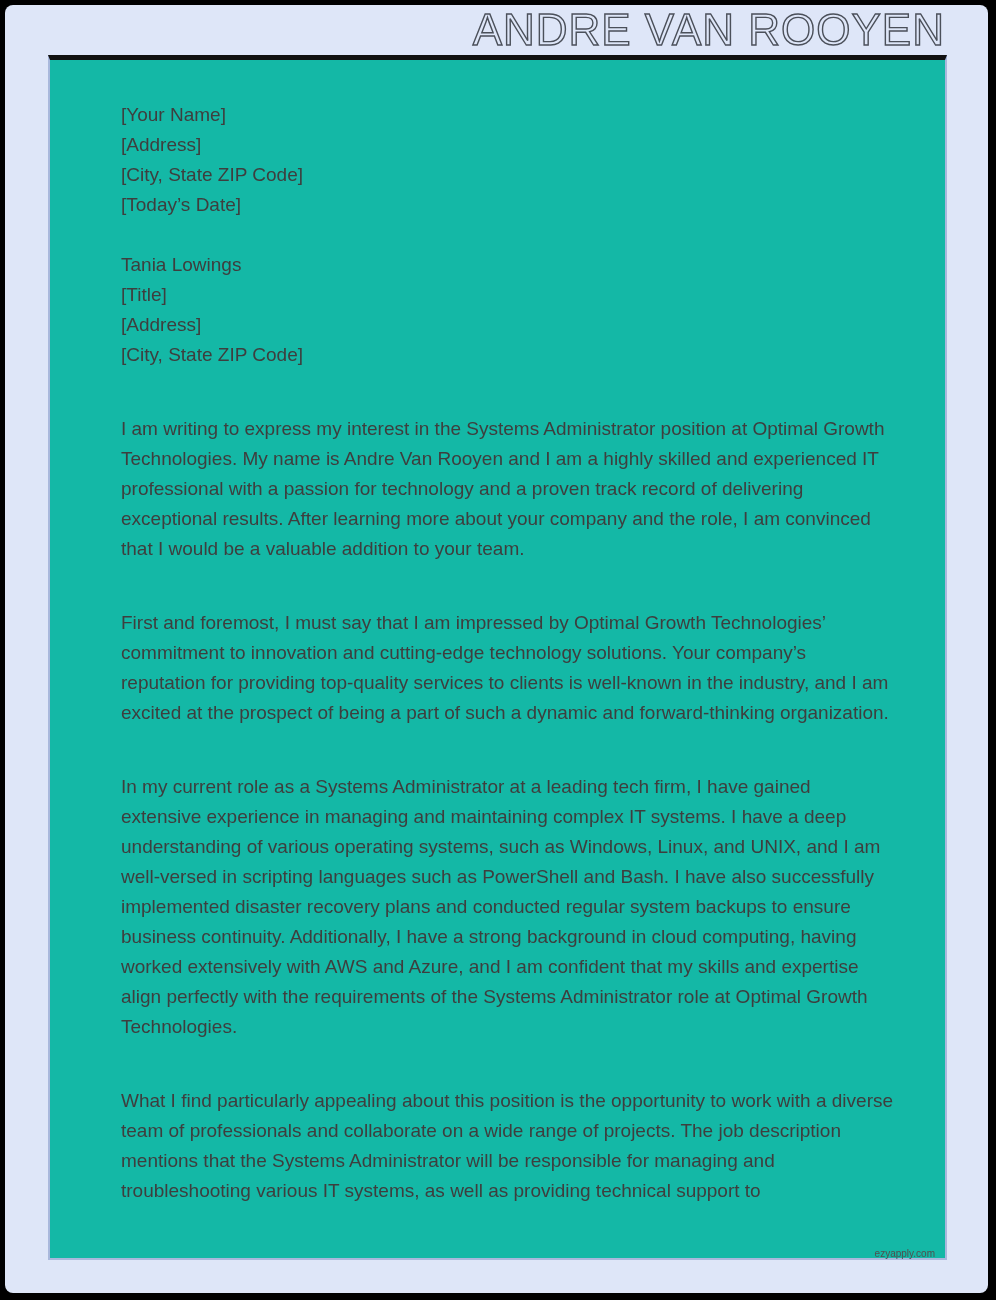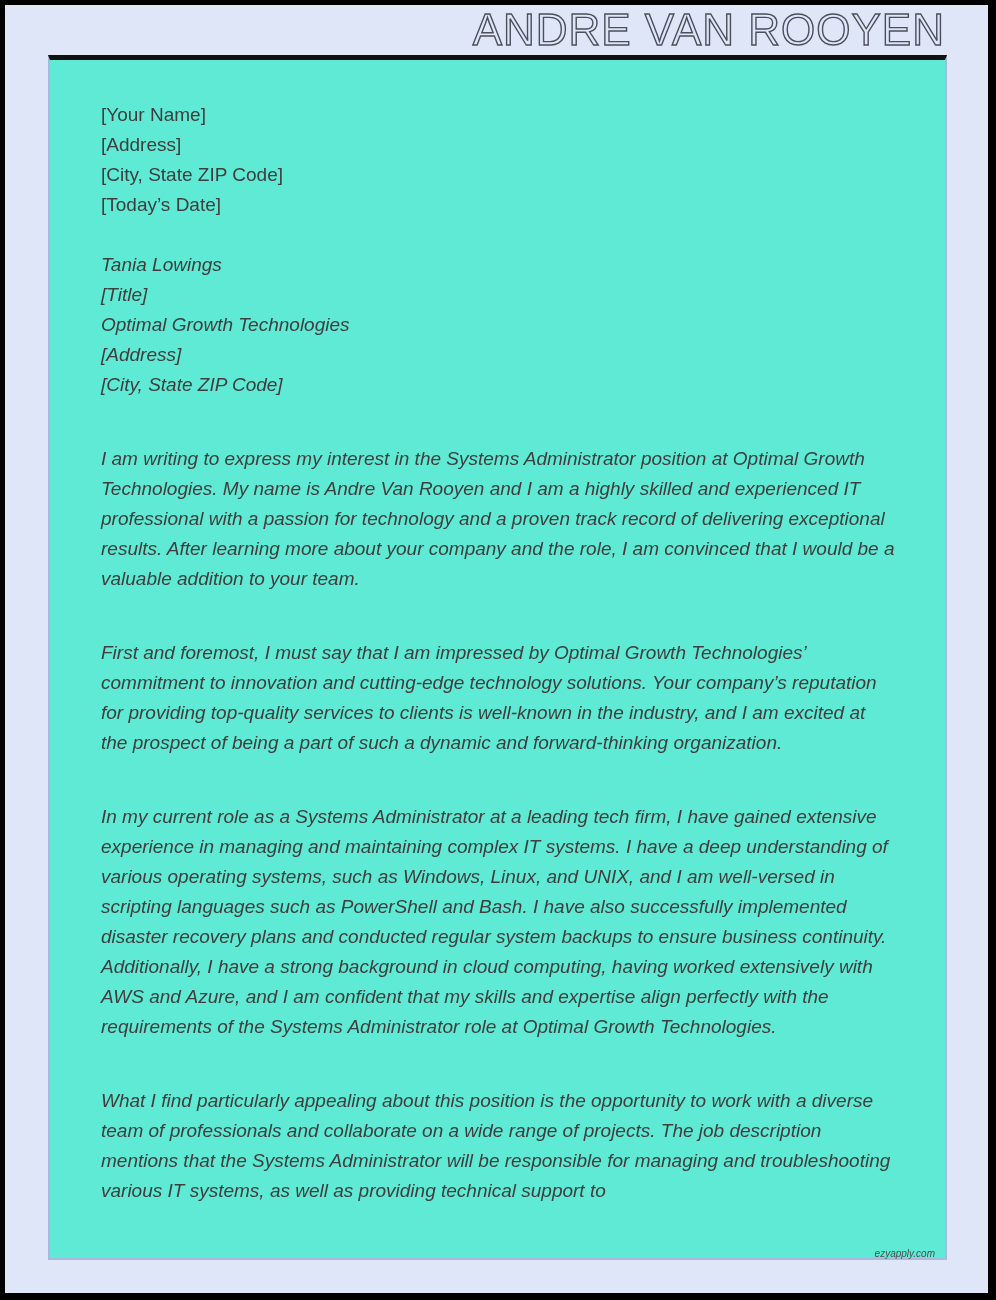--- a/index.html
+++ b/index.html
@@ -11,20 +11,21 @@
     padding: 5px 8px 7px 5px;
     font-family: "Liberation Sans", "DejaVu Sans", sans-serif;
     overflow: hidden;
   }
   .canvas {
     position: relative;
     width: 983px;
     height: 1288px;
     background: #dee6f8;
     overflow: hidden;
+    border-radius: 8px;
   }
   .header-bar {
     height: 50px;
     display: flex;
     justify-content: flex-end;
     align-items: center;
     padding-right: 43px;
   }
   .header-name {
     font-size: 44px;
@@ -37,30 +38,30 @@
     .header-name {
       color: transparent;
       -webkit-text-stroke: 1.4px #4b505a;
     }
   }
   .page {
     box-sizing: border-box;
     margin-left: 43px;
     width: 899px;
     height: 1205px;
-    background: #5eead4;
+    background: #14b8a6;
     border-top: 5px solid #111111;
     border-left: 2px solid #a9b8dc;
     border-right: 2px solid #a9b8dc;
     border-bottom: 2px solid #a9b8dc;
-    padding: 40px 50px 0 51px;
+    padding: 40px 50px 0 71px;
     position: relative;
     overflow: visible;
   }
-  .page > * + * { margin-top: 30px; font-style: italic; }
+  .page > * + * { margin-top: 30px; }
   .address-block, .salutation, .para {
     font-size: 19px;
     line-height: 30px;
     color: #3e3e3e;
     margin-bottom: 0;
   }
   .para { margin-top: 44px; }
   .address-line { line-height: 30px; }
   .watermark {
     position: absolute;
@@ -86,21 +87,20 @@
     <div class="address-block">
       <div class="address-line">[Your Name]</div>
       <div class="address-line">[Address]</div>
       <div class="address-line">[City, State ZIP Code]</div>
       <div class="address-line">[Today’s Date]</div>
     </div>
 
     <div class="address-block">
       <div class="address-line">Tania Lowings</div>
       <div class="address-line">[Title]</div>
-      <div class="address-line">Optimal Growth Technologies</div>
       <div class="address-line">[Address]</div>
       <div class="address-line">[City, State ZIP Code]</div>
     </div>
 
 
     <p class="para">I am writing to express my interest in the Systems Administrator position at Optimal Growth Technologies. My name is Andre Van Rooyen and I am a highly skilled and experienced IT professional with a passion for technology and a proven track record of delivering exceptional results. After learning more about your company and the role, I am convinced that I would be a valuable addition to your team.</p>
     <p class="para">First and foremost, I must say that I am impressed by Optimal Growth Technologies’ commitment to innovation and cutting-edge technology solutions. Your company’s reputation for providing top-quality services to clients is well-known in the industry, and I am excited at the prospect of being a part of such a dynamic and forward-thinking organization.</p>
     <p class="para">In my current role as a Systems Administrator at a leading tech firm, I have gained extensive experience in managing and maintaining complex IT systems. I have a deep understanding of various operating systems, such as Windows, Linux, and UNIX, and I am well-versed in scripting languages such as PowerShell and Bash. I have also successfully implemented disaster recovery plans and conducted regular system backups to ensure business continuity. Additionally, I have a strong background in cloud computing, having worked extensively with AWS and Azure, and I am confident that my skills and expertise align perfectly with the requirements of the Systems Administrator role at Optimal Growth Technologies.</p>
     <p class="para">What I find particularly appealing about this position is the opportunity to work with a diverse team of professionals and collaborate on a wide range of projects. The job description mentions that the Systems Administrator will be responsible for managing and troubleshooting various IT systems, as well as providing technical support to</p>
 

